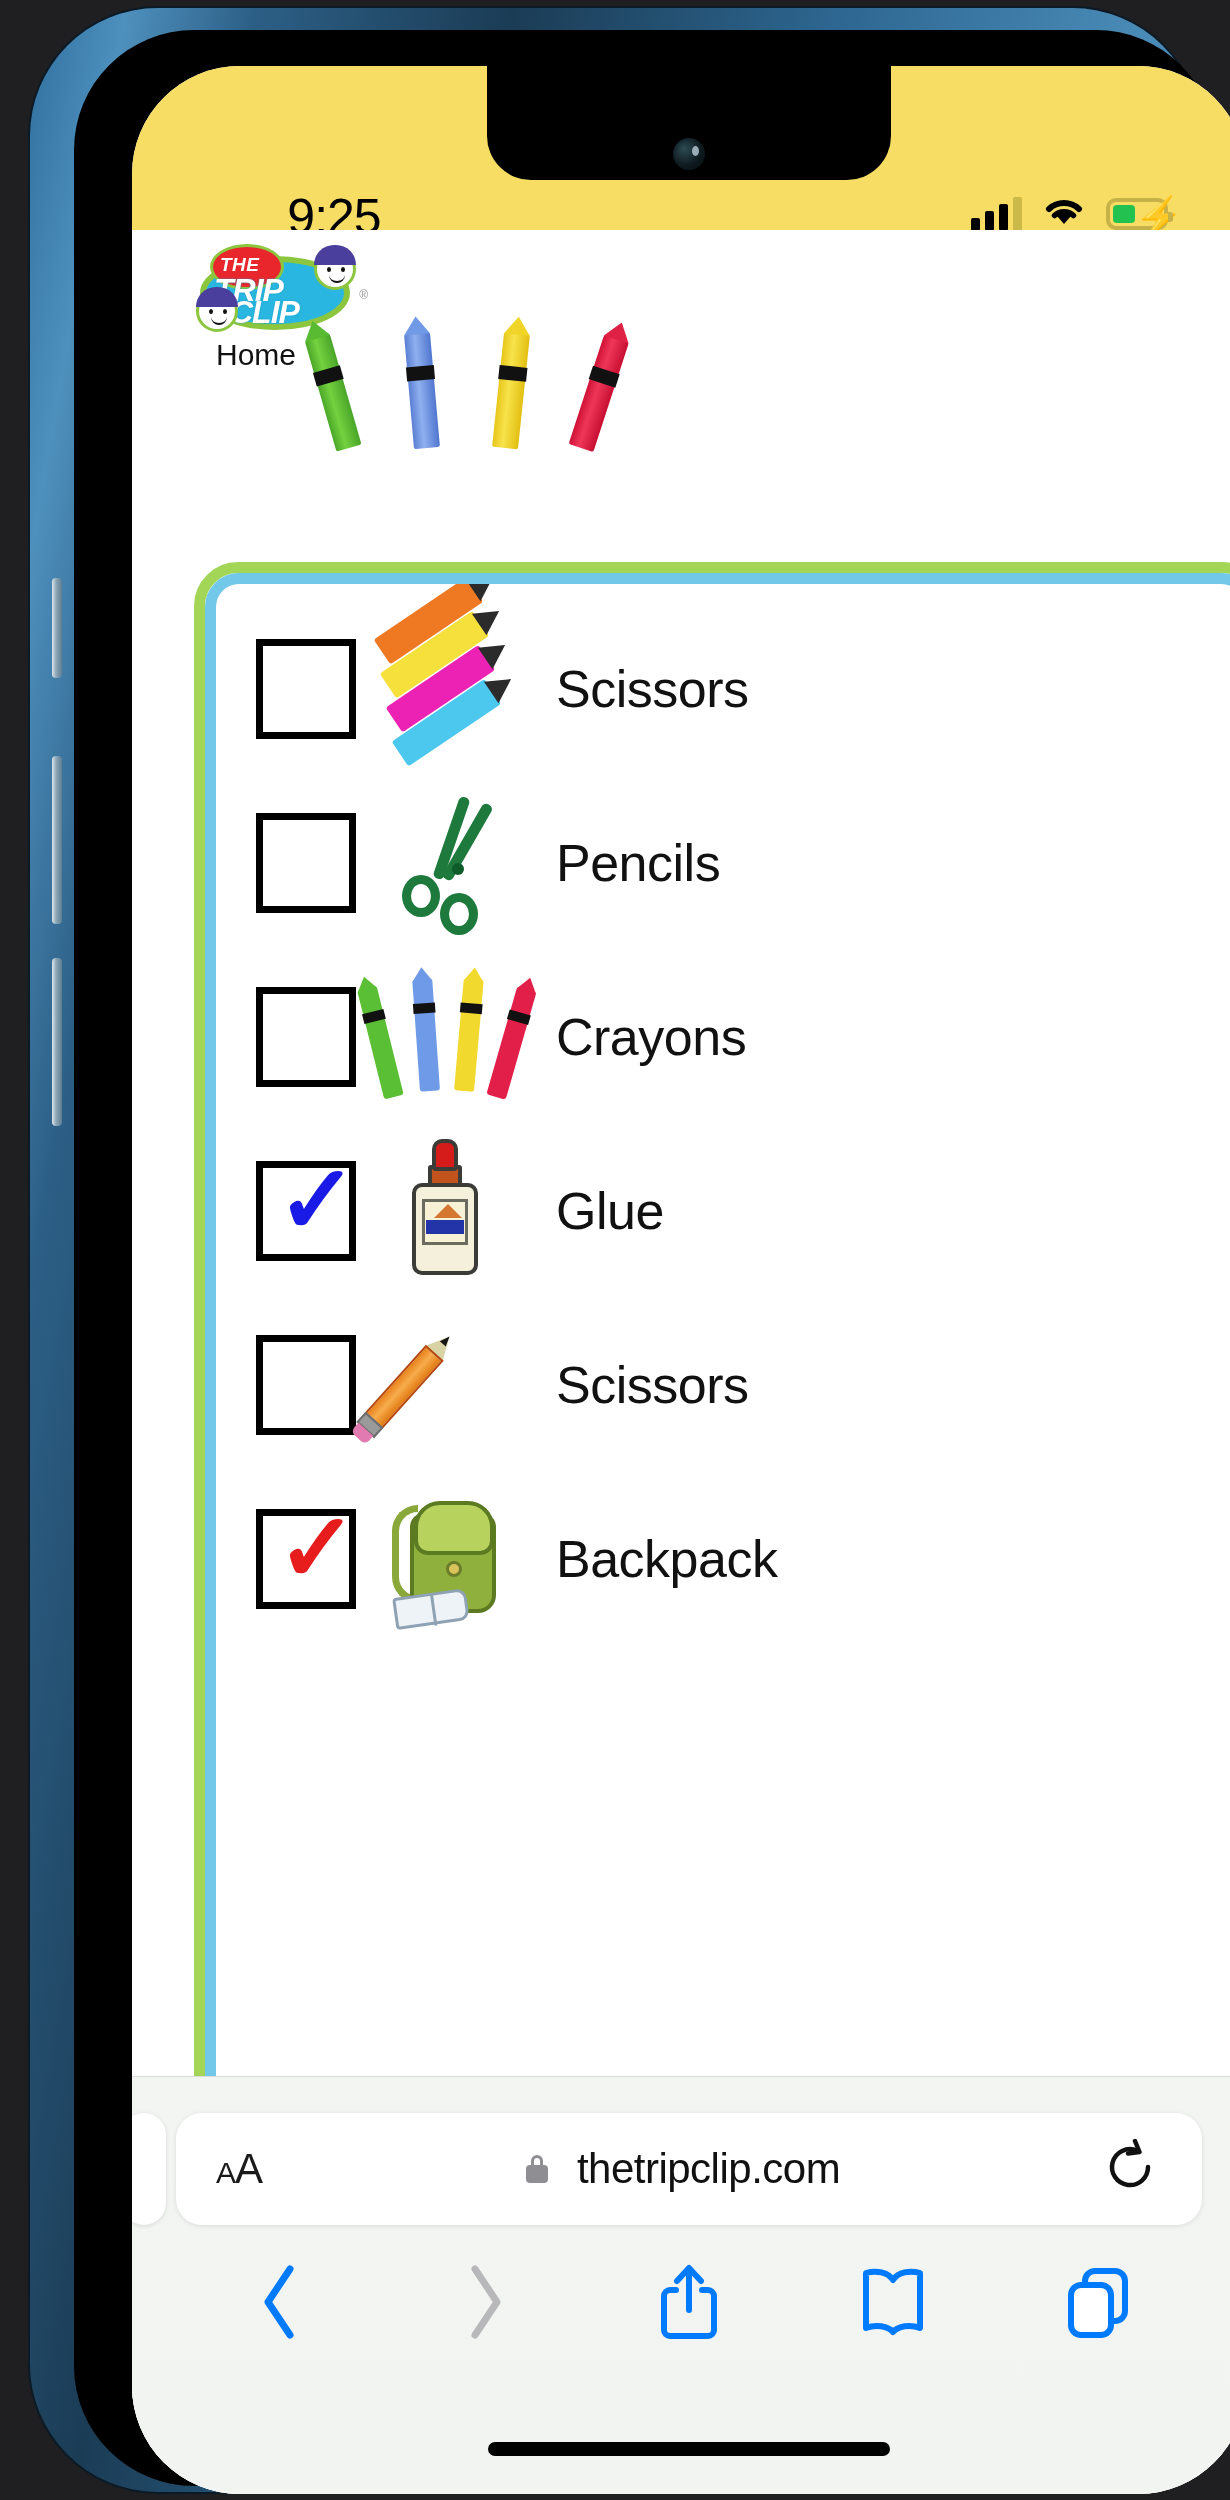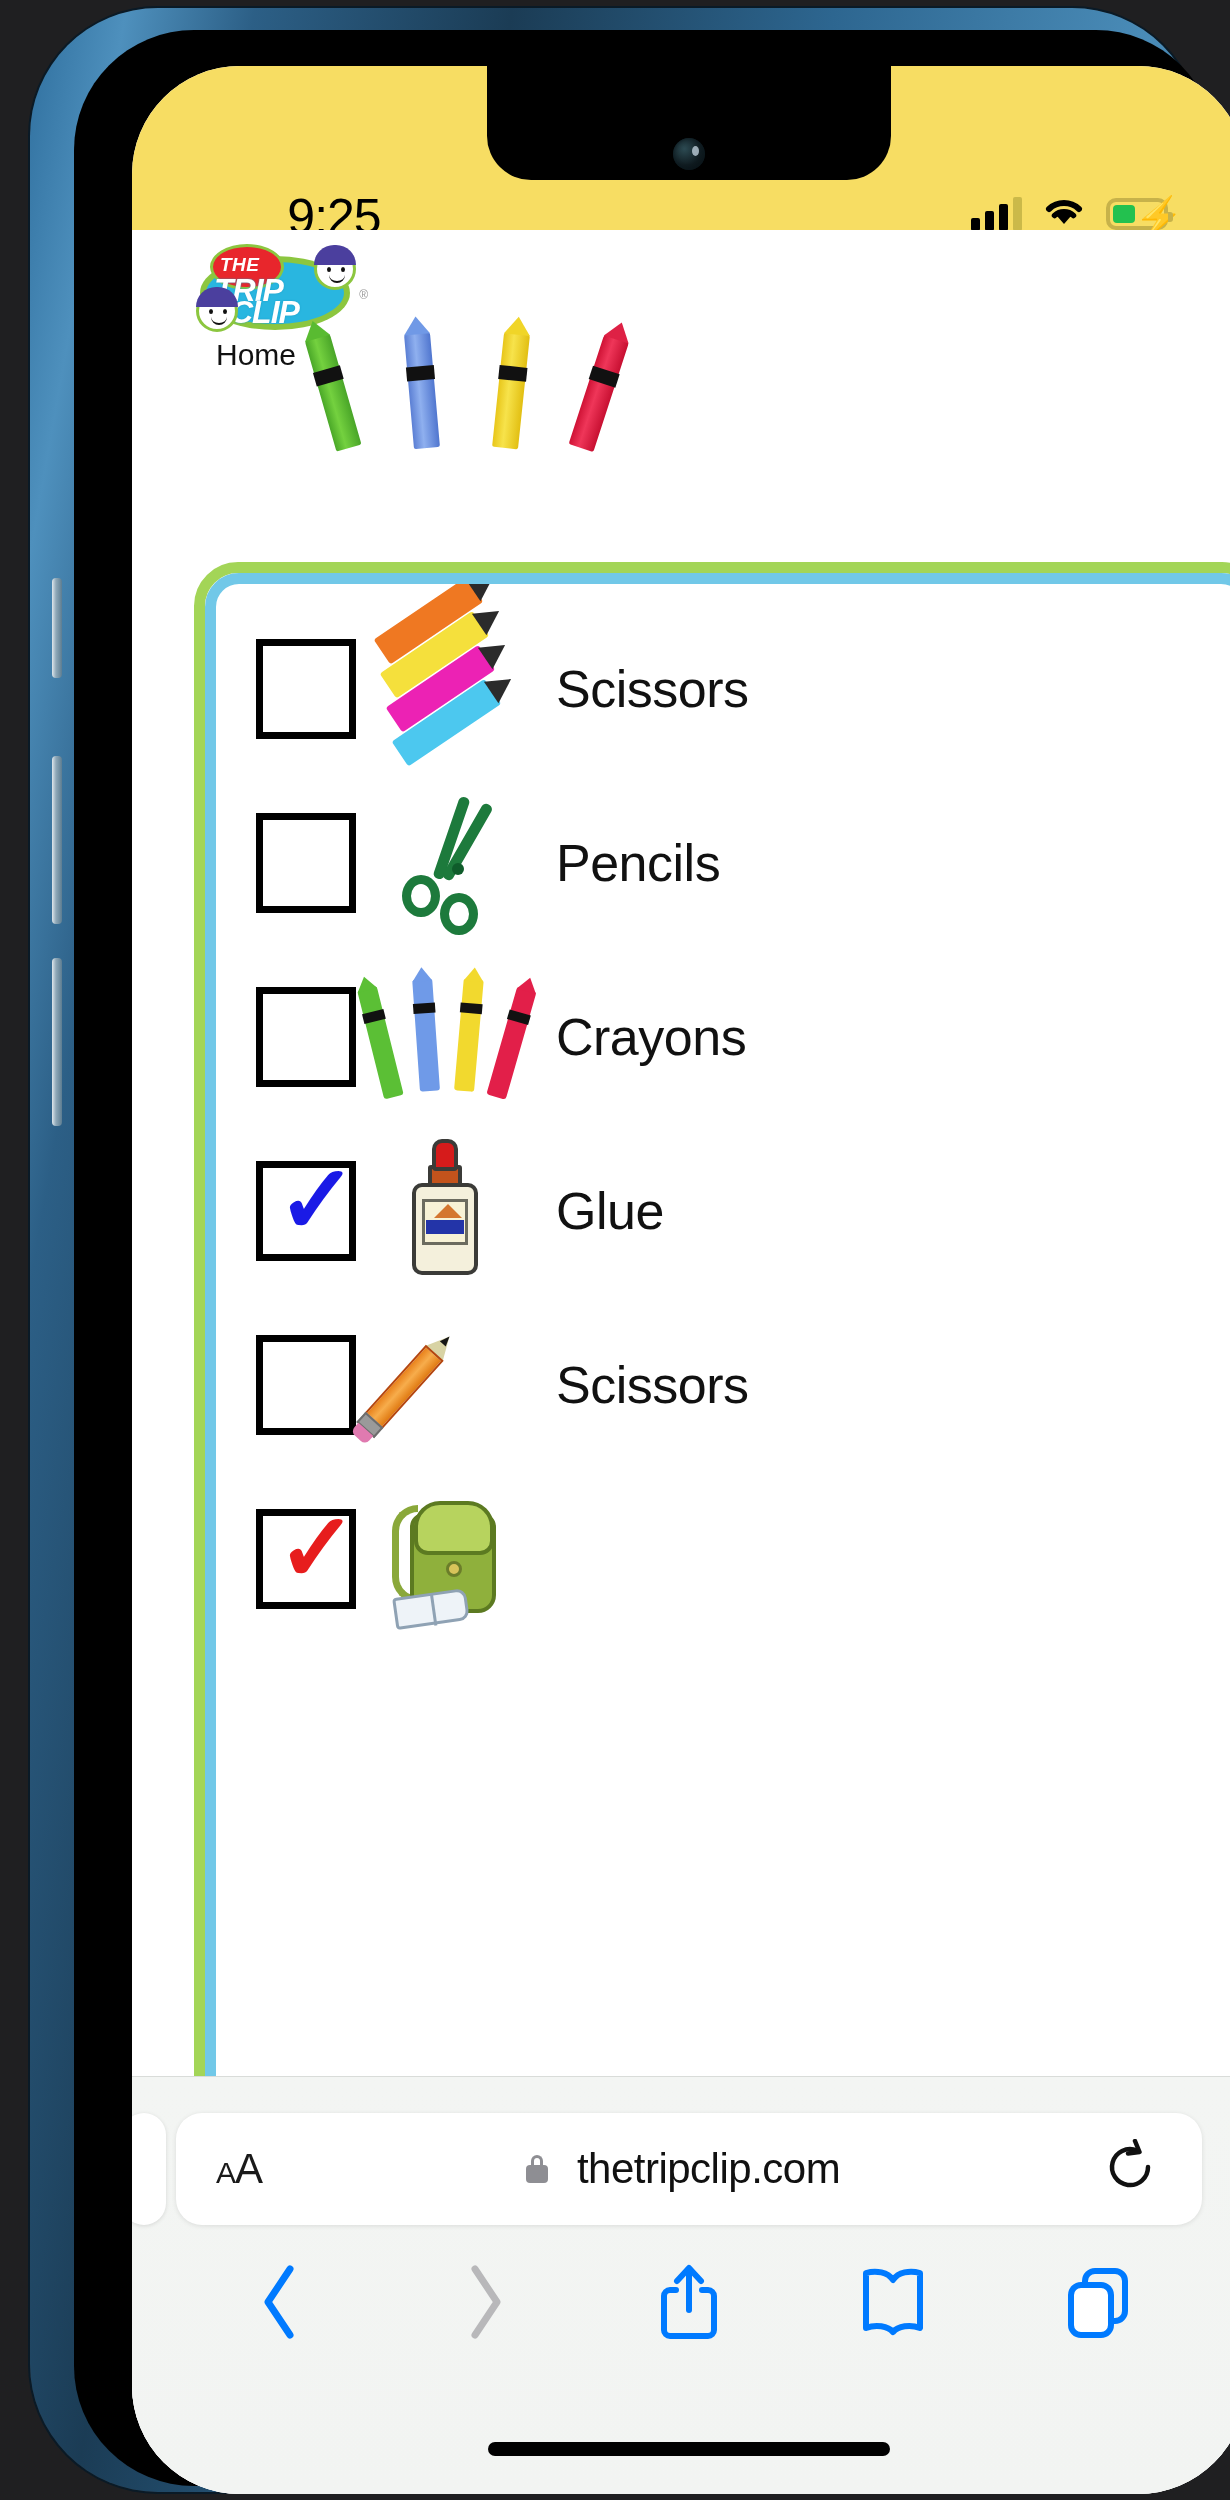--- a/index.html
+++ b/index.html
@@ -408,20 +408,21 @@
                   <div class="checkbox">
                     <span class="check-mark" style="color:#e71d1d">✓</span>
                   </div>
                   <div class="thumb">
                     <span class="bp-strap"></span>
                       <span class="bp-body"></span>
                     <span class="bp-flap"></span>
                       <span class="bp-clip"></span>
                       <span class="bp-book"></span>
                   </div>
+                  <div class="row-label">Backpack</div>
                 </div>
 
               </div>
             </div>
           </div>
         </div>
 
         <div class="safari">
           <div class="tab-peek"></div>
           <div class="urlbar">

